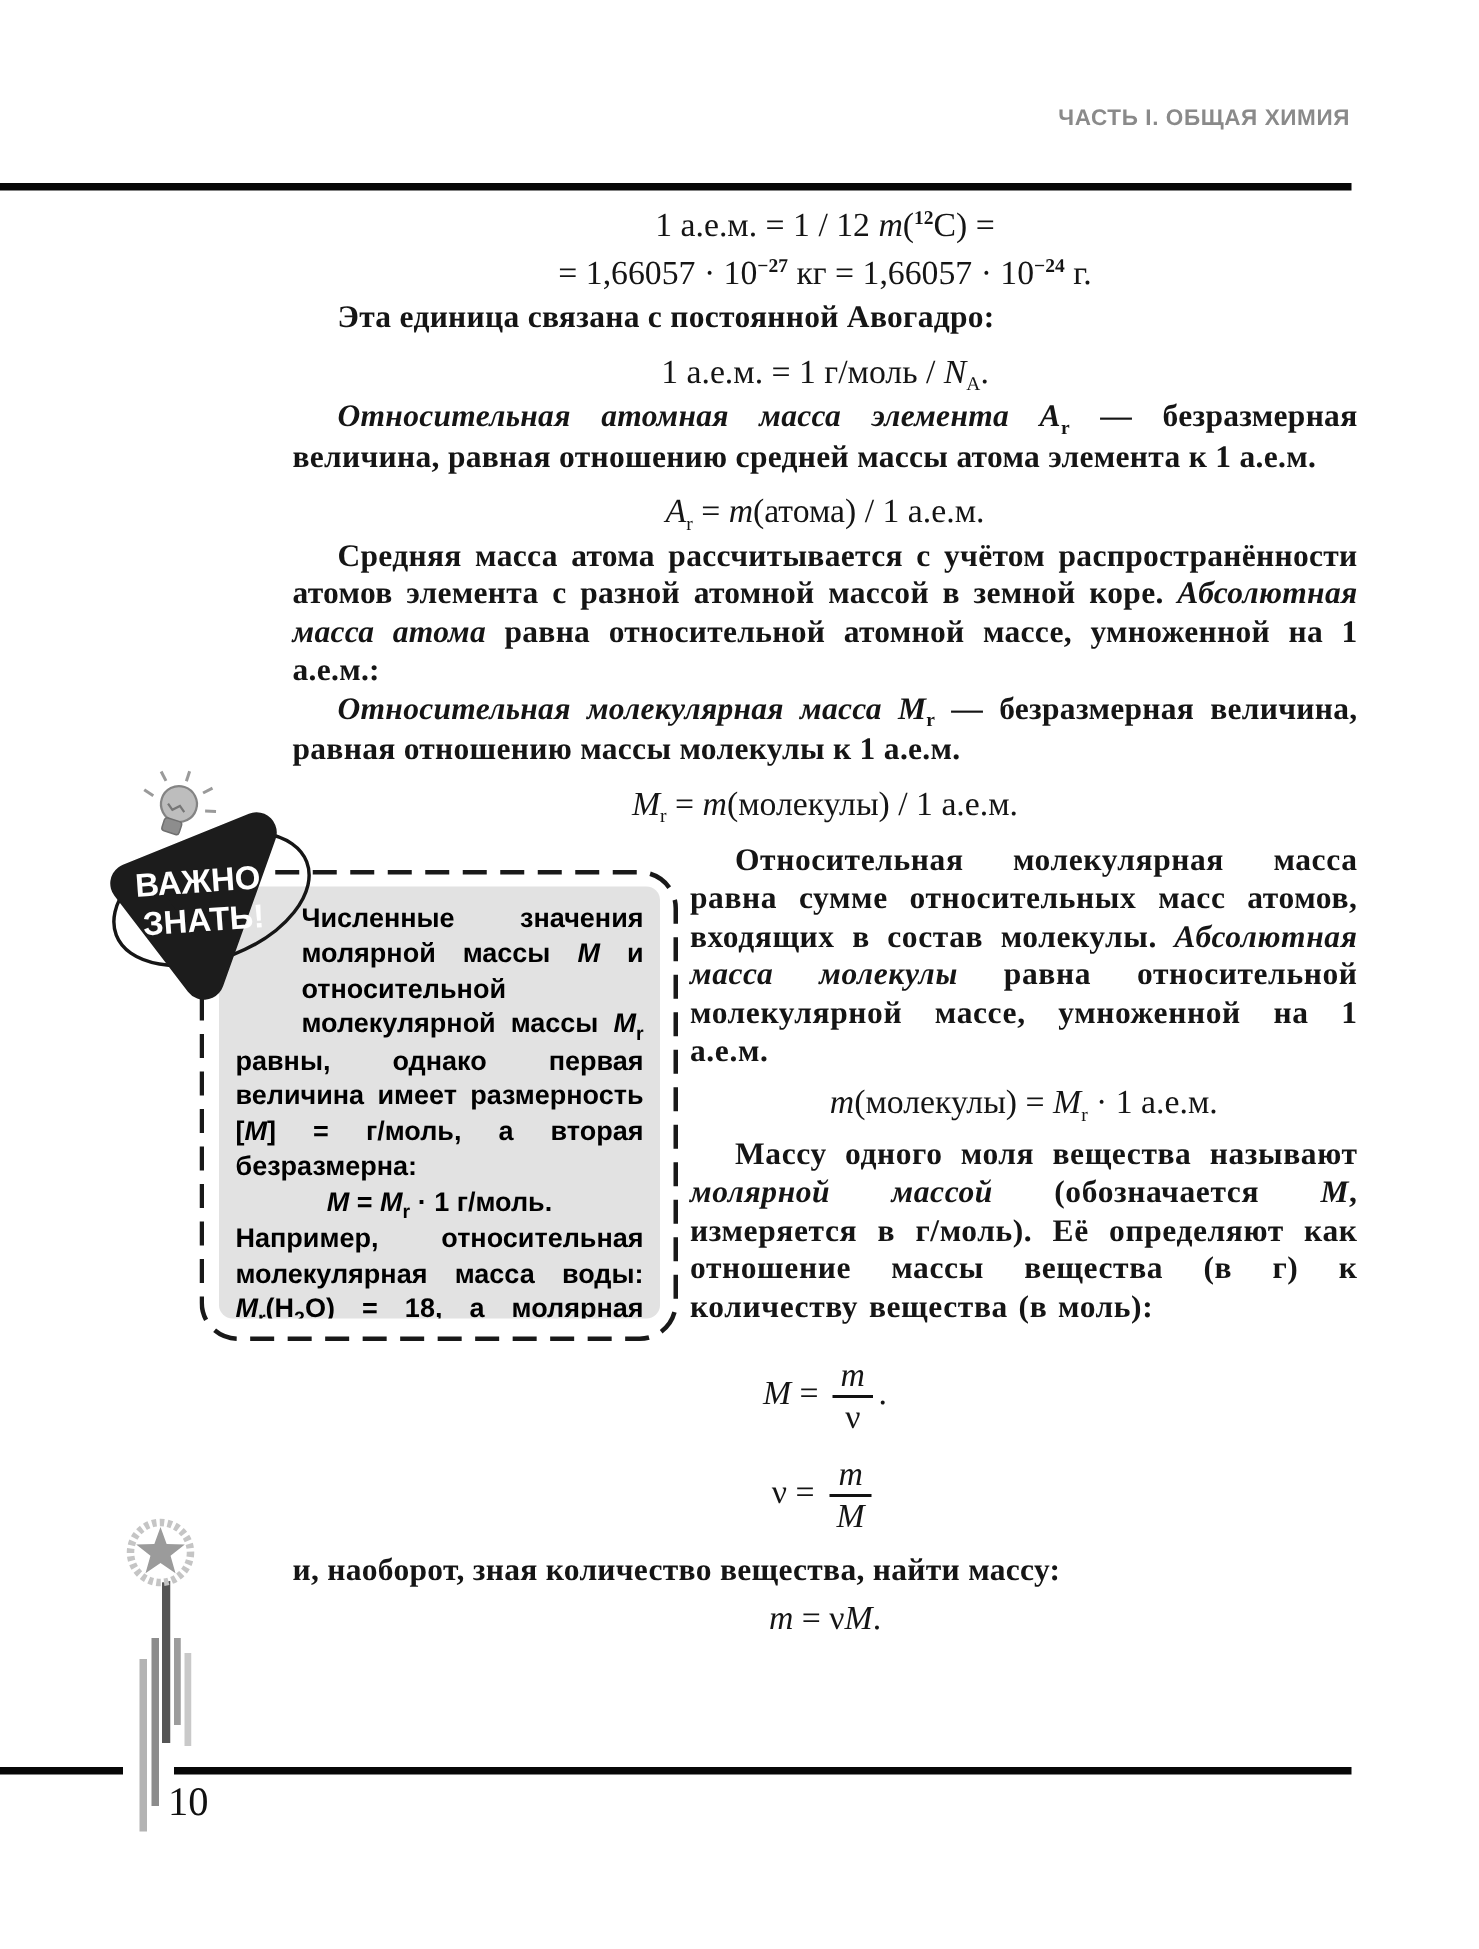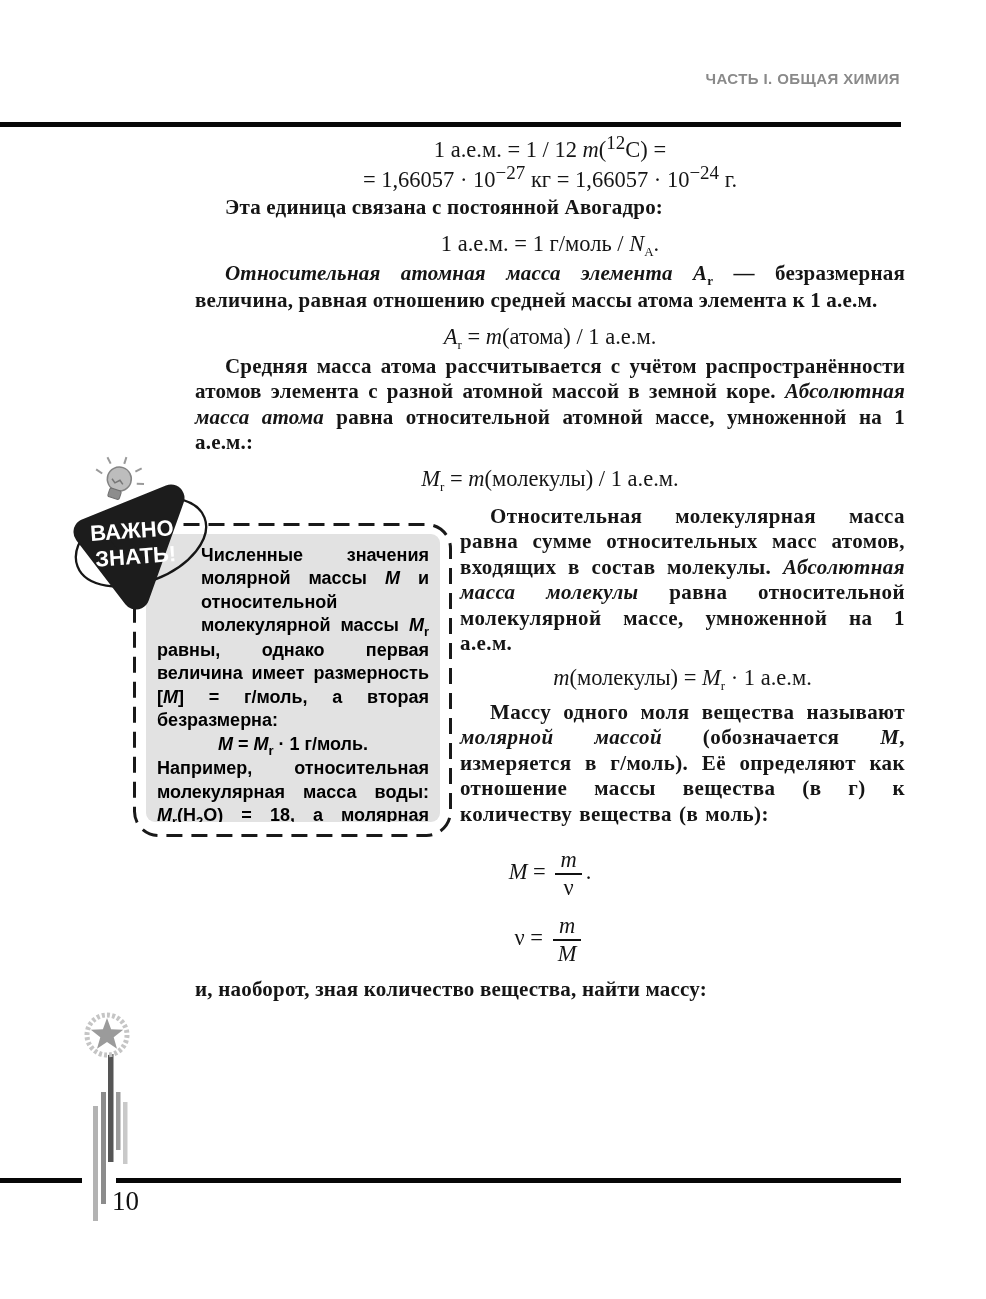--- a/index.html
+++ b/index.html
@@ -12,21 +12,21 @@
         font-size:15px;font-weight:700;letter-spacing:.4px;color:#8a8a8a;}
   .rule-top{position:absolute;top:122px;left:0;width:901px;height:5px;background:#070707;}
 
   
   .content{position:absolute;top:127px;left:195px;width:710px;}
   p.body{margin:0;font-size:21px;line-height:25.5px;text-align:justify;letter-spacing:.2px;font-weight:bold;}
   p.ind{text-indent:30px;}
   i{font-style:italic;}
   .formula{text-align:center;font-size:22.5px;margin:0;}
   .fline{line-height:29px;}
-  .sp{font-size:19px;position:relative;top:-8px;letter-spacing:0;}
+  .sp{font-size:13px;position:relative;top:-8px;letter-spacing:0;font-weight:bold;}
   .sb{font-size:13px;position:relative;top:5px;letter-spacing:0;}
   .mt1{margin-top:8px;} .mt2{margin-top:7px;} .mt3{margin-top:6px;}
   .fpad{padding:3px 0 4px;}
 
   
   .cols{display:flex;margin-left:-120px;width:830px;margin-top:8px;}
   .leftcol{position:relative;width:385px;flex:0 0 385px;}
   .rightcol{width:445px;flex:0 0 445px;margin-left:0;}
   .rightcol p.body{letter-spacing:.4px;word-spacing:1.5px;}
 
@@ -75,20 +75,21 @@
 
     <div class="formula mt2 fpad"><span>1 а.е.м. = 1 г/моль / </span><i>N</i><span class="sb">A</span><span>.</span></div>
 
     <p class="body ind mt2"><i>Относительная атомная масса элемента </i><i>A</i><span class="sb">r</span><span> — безразмерная величина, равная отношению средней массы атома элемента к 1 а.е.м.</span></p>
 
     <div class="formula mt2 fpad"><i>A</i><span class="sb">r</span><span> = </span><i>m</i><span>(атома) / 1 а.е.м.</span></div>
 
     <p class="body ind mt3"><span>Средняя масса атома рассчитывается с учётом распространённости атомов элемента с разной атомной массой в земной коре. </span><i>Абсолютная масса атома</i><span> равна относительной атомной массе, умноженной на 1 а.е.м.:</span></p>
 
 
+    <p class="body ind mt3"><i>Относительная молекулярная масса </i><i>M</i><span class="sb">r</span><span> — безразмерная величина, равная отношению массы молекулы к 1 а.е.м.</span></p>
 
     <div class="formula mt2 fpad"><i>M</i><span class="sb">r</span><span> = </span><i>m</i><span>(молекулы) / 1 а.е.м.</span></div>
 
     <div class="cols">
       <div class="leftcol">
 
         <div class="notebox">
           <svg class="dash" width="319" height="314" viewBox="0 0 319 314">
             <rect x="1.5" y="1.5" width="316" height="311" rx="24" fill="none" stroke="#191919" stroke-width="3" stroke-dasharray="16 9"></rect>
           </svg>
@@ -126,20 +127,21 @@
       </div>
     </div>
 
     <div class="fracform tallpad" style="margin-top:6px;"><i>M</i><span> = </span><span class="frac"><span class="num"><i>m</i></span><span class="den">ν</span></span><span>.</span></div>
 
 
     <div class="fracform tallpad" style="margin-top:4px;"><span>ν</span><span> = </span><span class="frac"><span class="num"><i>m</i></span><span class="den"><i>M</i></span></span></div>
 
     <p class="body" style="margin-top:6px;">и, наоборот, зная количество вещества, найти массу:</p>
 
+    <div class="formula fpad" style="margin-top:4px;"><i>m</i><span> = ν</span><i>M</i><span>.</span></div>
 
   </div>
 
   <div class="rule-bottom"></div>
   <div class="rule-gap"></div>
 
   <svg class="emblem" width="60" height="225" viewBox="0 0 60 225">
     <rect x="18" y="100" width="5" height="115" fill="#b3b3b3"></rect>
     <rect x="26" y="86" width="5" height="112" fill="#8c8c8c"></rect>
     <rect x="33" y="48" width="5.5" height="108" fill="#555555"></rect>

